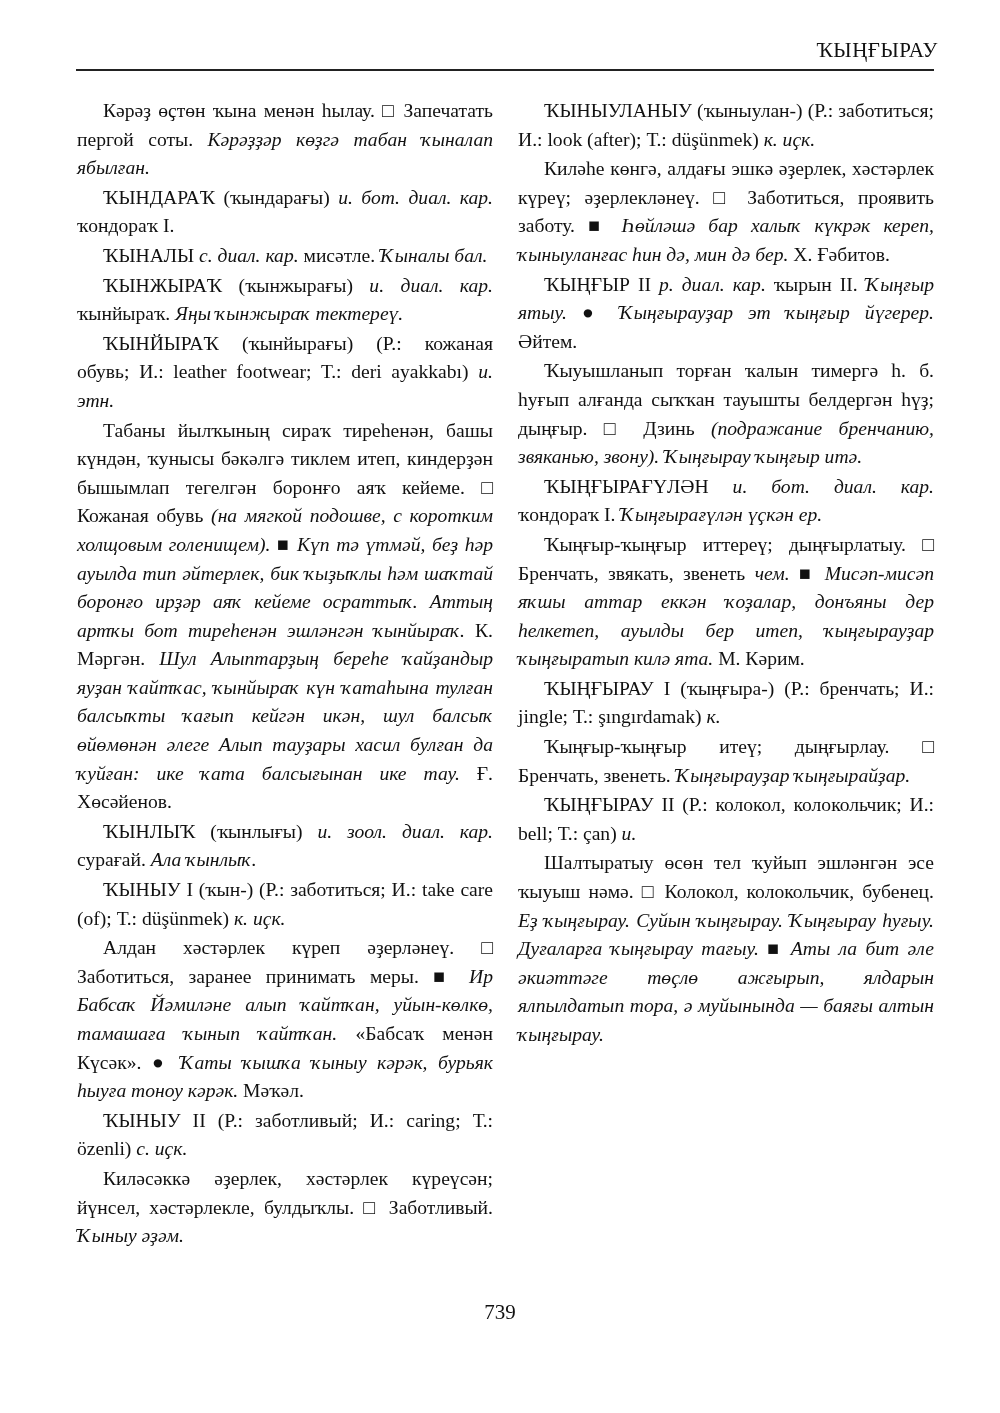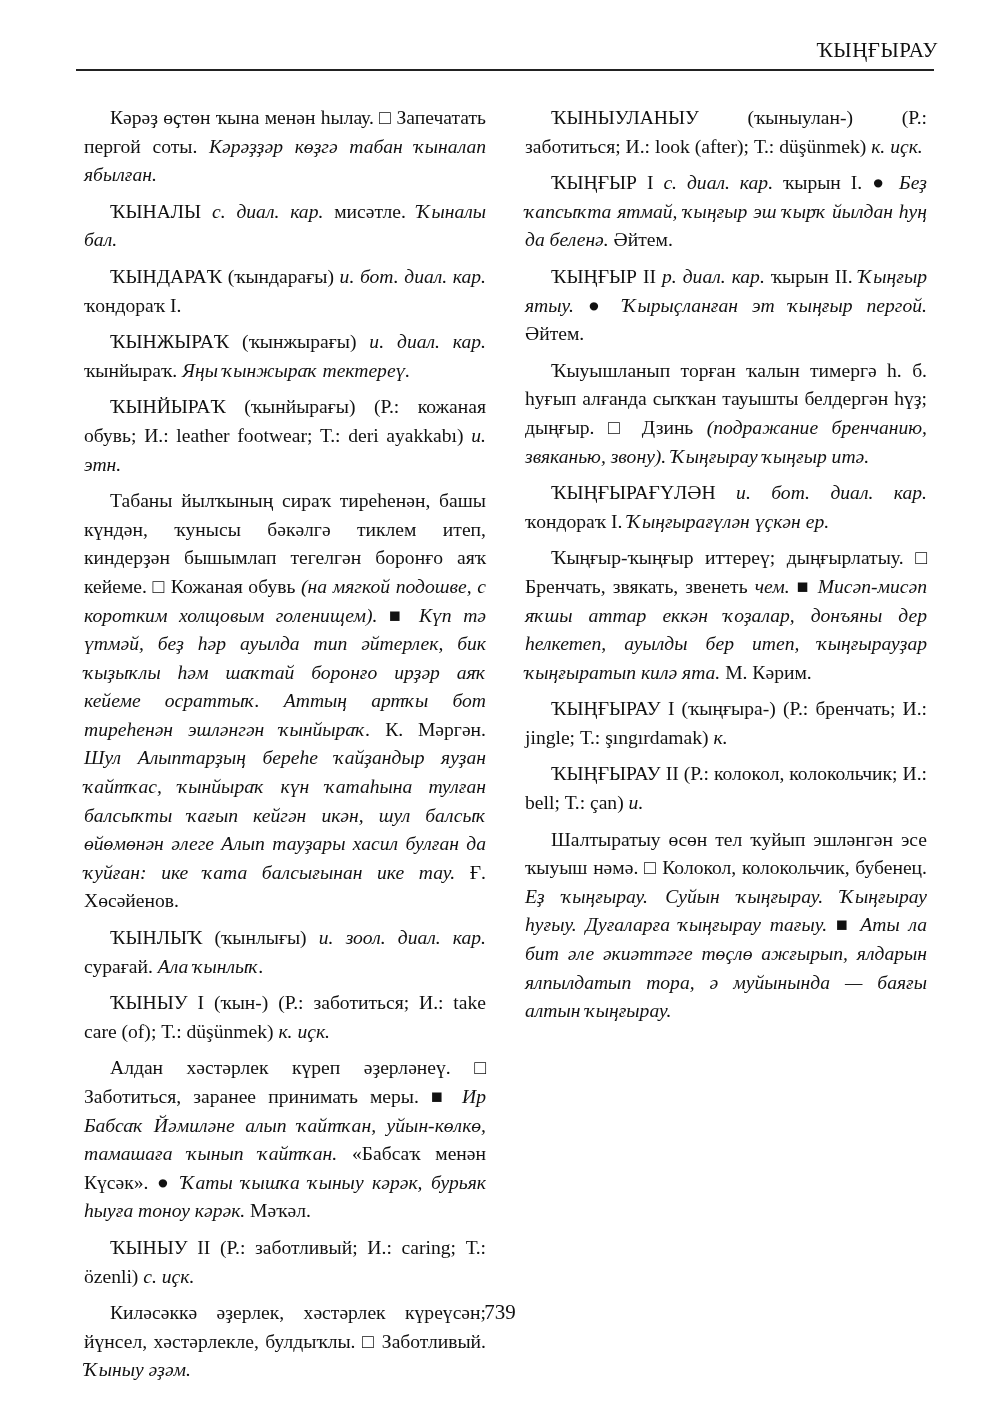--- a/index.html
+++ b/index.html
@@ -5,50 +5,51 @@
   html, body { margin: 0; padding: 0; background: #ffffff; }
   body { width: 1000px; height: 1413px; position: relative; overflow: hidden;
          font-family: "Liberation Serif", "DejaVu Serif", serif; color: #111; }
   .running-head { position: absolute; top: 38px; right: 62px; font-weight: normal;
          font-size: 21px; letter-spacing: 0.5px; }
   .rule { position: absolute; top: 69px; left: 76px; width: 858px; height: 2px; background: #222; }
   .col { position: absolute; top: 96px; width: 418px; font-size: 19.6px; line-height: 28.6px;
          text-align: justify; hyphens: manual; }
   .col.left { left: 76px; }
   .col.right { left: 517px; }
-  .p { margin: 8px; text-indent: 26px; }
+  .p { margin: 1px; text-indent: 26px; }
   .b { font-weight: normal; }
   .i { font-style: italic; }
   .page-number { position: absolute; top: 1300px; left: 0; width: 1000px; text-align: center;
          font-size: 21px; }
 </style>
 </head>
 <body>
 
 <div class="running-head">ҠЫҢҒЫРАУ</div>
 <div class="rule"></div>
 
 <div class="col left">
     <p class="p"><span>Кәрәҙ өҫтөн ҡына менән һылау. □ Запечатать пергой соты. </span><span class="i">Кәрәҙҙәр көҙгә табан ҡыналап ябылған.</span></p>
+    <p class="p"><span class="b">ҠЫНДАРАҠ (ҡындарағы)</span><span class="i"> и. бот. диал. кар. </span><span class="b">ҡондораҡ I.</span></p>
     <p class="p"><span class="b">ҠЫНАЛЫ</span><span class="i"> с. диал. кар. </span><span class="b">мисәтле.</span><span class="i"> Ҡыналы бал.</span></p>
-    <p class="p"><span class="b">ҠЫНДАРАҠ (ҡындарағы)</span><span class="i"> и. бот. диал. кар. </span><span class="b">ҡондораҡ I.</span></p>
     <p class="p"><span class="b">ҠЫНЖЫРАҠ (ҡынжырағы)</span><span class="i"> и. диал. кар. </span><span class="b">ҡынйыраҡ.</span><span class="i"> Яңы ҡынжыраҡ тектереү.</span></p>
     <p class="p"><span class="b">ҠЫНЙЫРАҠ (ҡынйырағы)</span><span> (Р.: кожаная обувь; И.: leather footwear; Т.: deri ayakkabı) </span><span class="i">и. этн.</span></p>
     <p class="p"><span>Табаны йылҡының сираҡ тиреһенән, башы күндән, ҡунысы бәкәлгә тиклем итеп, киндерҙән бышымлап тегелгән боронғо аяҡ кейеме. □ Кожаная обувь </span><span class="i">(на мягкой подошве, с коротким холщовым голенищем).</span><span> ■ </span><span class="i">Күп тә үтмәй, беҙ һәр ауылда тип әйтерлек, бик ҡыҙыҡлы һәм шаҡтай боронғо ирҙәр аяҡ кейеме осраттыҡ. Аттың артҡы бот тиреһенән эшләнгән ҡынйыраҡ.</span><span> К. Мәргән. </span><span class="i">Шул Алыптарҙың береһе ҡайҙандыр яуҙан ҡайтҡас, ҡынйыраҡ күн ҡатаһына тулған балсыҡты ҡағып кейгән икән, шул балсыҡ өйөмөнән әлеге Алып тауҙары хасил булған да ҡуйған: ике ҡата балсығынан ике тау.</span><span> Ғ. Хөсәйенов.</span></p>
     <p class="p"><span class="b">ҠЫНЛЫҠ (ҡынлығы)</span><span class="i"> и. зоол. диал. кар. </span><span class="b">сурағай.</span><span class="i"> Ала ҡынлыҡ.</span></p>
     <p class="p"><span class="b">ҠЫНЫУ I (ҡын-)</span><span> (Р.: заботиться; И.: take care (of); Т.: düşünmek) </span><span class="i">к. иҫк.</span></p>
     <p class="p"><span>Алдан хәстәрлек күреп әҙерләнеү. □ Заботиться, заранее принимать меры. ■ </span><span class="i">Ир Бабсаҡ Йәмиләне алып ҡайтҡан, уйын-көлкө, тамашаға ҡынып ҡайтҡан.</span><span> «Бабсаҡ менән Күсәк». ● </span><span class="i">Ҡаты ҡышҡа ҡыныу кәрәк, бурьяк һыуға тоноу кәрәк.</span><span> Мәҡәл.</span></p>
     <p class="p"><span class="b">ҠЫНЫУ II</span><span> (Р.: заботливый; И.: caring; Т.: özenli) </span><span class="i">с. иҫк.</span></p>
     <p class="p"><span>Киләсәккә әҙерлек, хәстәрлек күреүсән; йүнсел, хәстәрлекле, булдыҡлы. □ Заботливый. </span><span class="i">Ҡыныу әҙәм.</span></p>
   </div>
 <div class="col right">
     <p class="p"><span class="b">ҠЫНЫУЛАНЫУ (ҡыныулан-)</span><span> (Р.: заботиться; И.: look (after); Т.: düşünmek) </span><span class="i">к. иҫк.</span></p>
-    <p class="p"><span class="b">ҠЫҢҒЫР I</span><span class="i"> с. диал. кар. </span><span class="b">ҡырын I.</span><span> ● </span><span class="i">Беҙ ҡапсыҡта ятмай, ҡыңғыр эш ҡырҡ йылдан һуң да беленә.</span><span> Әйтем.</span></p>
-    <p class="p"><span class="b">ҠЫҢҒЫР II</span><span class="i"> р. диал. кар. </span><span class="b">ҡырын II.</span><span class="i"> Ҡыңғыр ятыу.</span><span> ● </span><span class="i">Ҡырыҫланған эт ҡыңғыр пергой.</span><span> Әйтем.</span></p>
+    <p class="p"><span>Киләһе көнгә, алдағы эшкә әҙерлек, хәстәрлек күреү; әҙерлекләнеү. □ Заботиться, проявить заботу. ■ </span><span class="i">Һөйләшә бар халыҡ күкрәк кереп, ҡыныуланғас һин дә, мин дә бер.</span><span> Х. Ғәбитов.</span></p>
+    <p class="p"><span class="b">ҠЫҢҒЫР II</span><span class="i"> р. диал. кар. </span><span class="b">ҡырын II.</span><span class="i"> Ҡыңғыр ятыу.</span><span> ● </span><span class="i">Ҡыңғырауҙар эт ҡыңғыр йүгерер.</span><span> Әйтем.</span></p>
     <p class="p"><span>Ҡыуышланып торған ҡалын тимергә һ. б. һуғып алғанда сыҡҡан тауышты белдергән һүҙ; дыңғыр. □ Дзинь </span><span class="i">(подражание бренчанию, звяканью, звону). Ҡыңғырау ҡыңғыр итә.</span></p>
     <p class="p"><span class="b">ҠЫҢҒЫРАҒҮЛӘН</span><span class="i"> и. бот. диал. кар. </span><span class="b">ҡондораҡ I.</span><span class="i"> Ҡыңғырағүлән үҫкән ер.</span></p>
     <p class="p"><span>Ҡыңғыр-ҡыңғыр иттереү; дыңғырлатыу. □ Бренчать, звякать, звенеть </span><span class="i">чем.</span><span> ■ </span><span class="i">Мисәп-мисәп яҡшы аттар еккән ҡоҙалар, донъяны дер һелкетеп, ауылды бер итеп, ҡыңғырауҙар ҡыңғыратып килә ята.</span><span> М. Кәрим.</span></p>
     <p class="p"><span class="b">ҠЫҢҒЫРАУ I (ҡыңғыра-)</span><span> (Р.: бренчать; И.: jingle; Т.: şıngırdamak) </span><span class="i">к.</span></p>
+    <p class="p"><span>Ҡыңғыр-ҡыңғыр итеү; дыңғырлау. □ Бренчать, звенеть. </span><span class="i">Ҡыңғырауҙар ҡыңғырайҙар.</span></p>
     <p class="p"><span class="b">ҠЫҢҒЫРАУ II</span><span> (Р.: колокол, колокольчик; И.: bell; Т.: çan) </span><span class="i">и.</span></p>
     <p class="p"><span>Шалтыратыу өсөн тел ҡуйып эшләнгән эсе ҡыуыш нәмә. □ Колокол, колокольчик, бубенец. </span><span class="i">Еҙ ҡыңғырау. Суйын ҡыңғырау. Ҡыңғырау һуғыу. Дуғаларға ҡыңғырау тағыу.</span><span> ■ </span><span class="i">Аты ла бит әле әкиәттәге төҫлө ажғырып, ялдарын ялпылдатып тора, ә муйынында — баяғы алтын ҡыңғырау.</span></p>
   </div>
 
 <div class="page-number">739</div>
 
 </body></html>

